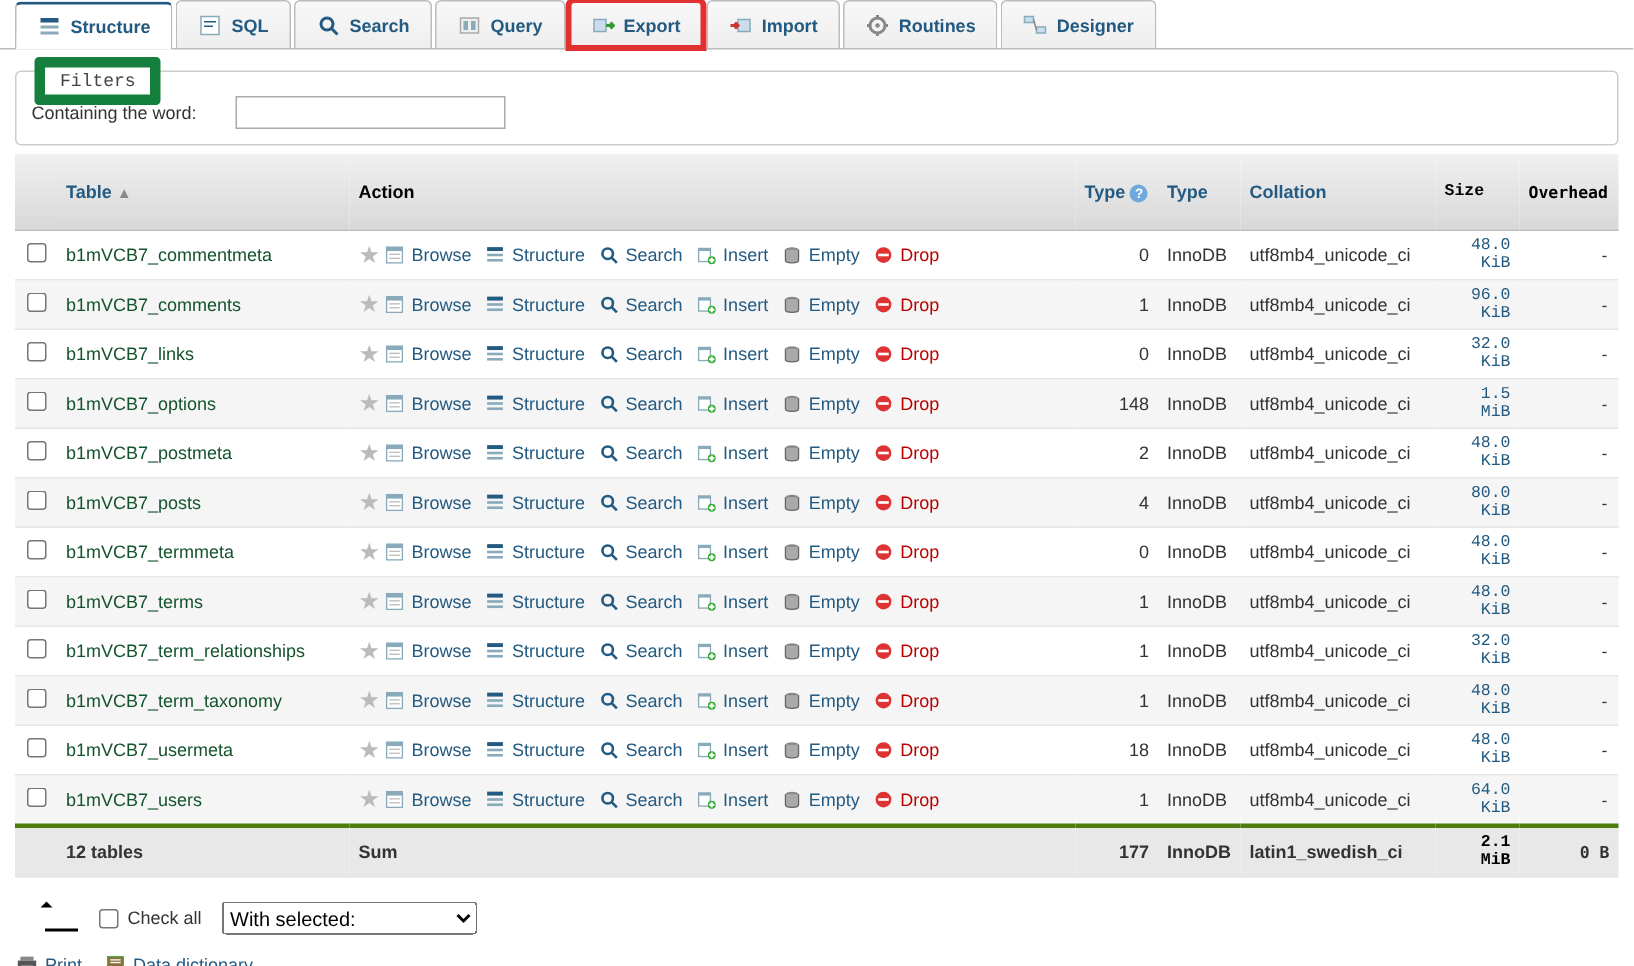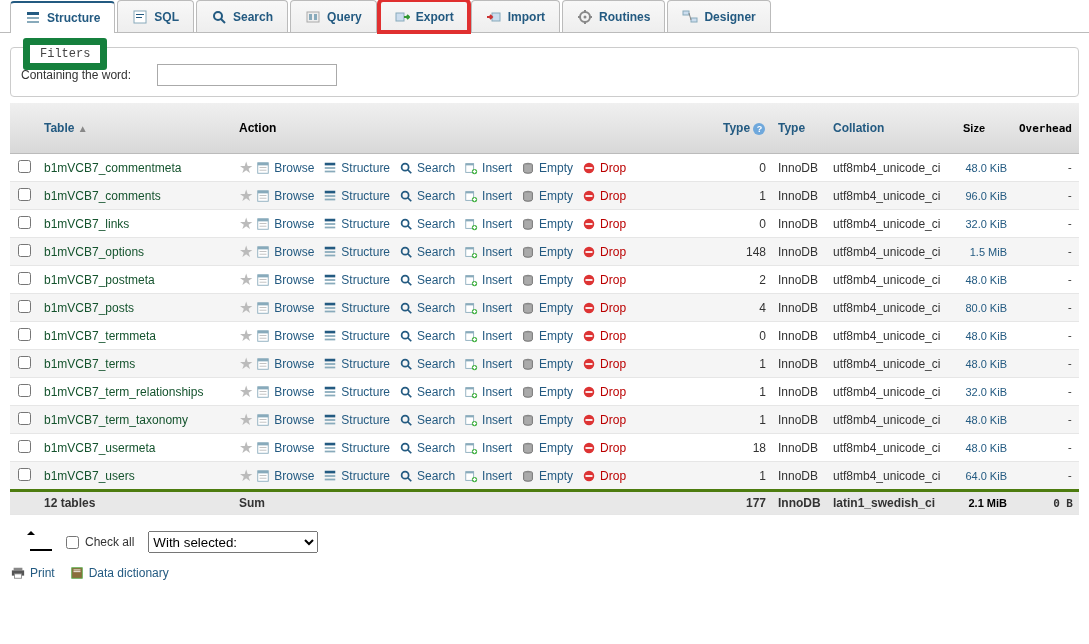--- a/index.html
+++ b/index.html
@@ -25,21 +25,21 @@
 .tbl th.link { color: #235a81; cursor: pointer; }
 .tbl td { padding: 4px 6px; border-bottom: 1px solid #e6e6e6; vertical-align: middle; }
 .tbl tr.odd td { background: #f5f5f5; }
 .tbl tr.sum td { background: #e8e8e8; font-weight: bold; border-top: 3px solid #4d7c0f; }
 .col-check { width: 28px; text-align: center; }
 .col-table { width: 195px; }
 .col-action { }
 .col-rows { width: 55px; text-align: right; }
 .col-type { width: 55px; margin-top: 32px; }
 .col-coll { width: 130px; margin-left: 16px; }
-.col-size { width: 56px; text-align: right; font-family: Liberation Sans, sans-serif; font-size: 11px; color: #235a81; }
+.col-size { width: 56px; text-align: right; font-family: Liberation Mono, monospace; font-size: 11px; color: #235a81; }
 .col-over { width: 66px; text-align: right; font-family: monospace; font-size: 11px; color: #333; }
 .tname { color: #14532d; font-weight: normal; }
 .actions { display: flex; align-items: center; gap: 0; white-space: nowrap; }
 .act { display: inline-flex; align-items: center; gap: 3px; padding: 0 6px 0 2px; color: #235a81; cursor: pointer; }
 .act.drop { color: #b00; }
 .aicon { width: 16px; height: 16px; display: inline-flex; align-items: center; justify-content: center; }
 .star { color: #bbb; font-size: 16px; cursor: pointer; }
 
 
 .below { display: flex; align-items: center; gap: 14px; margin: 16px 10px 0 30px; }

